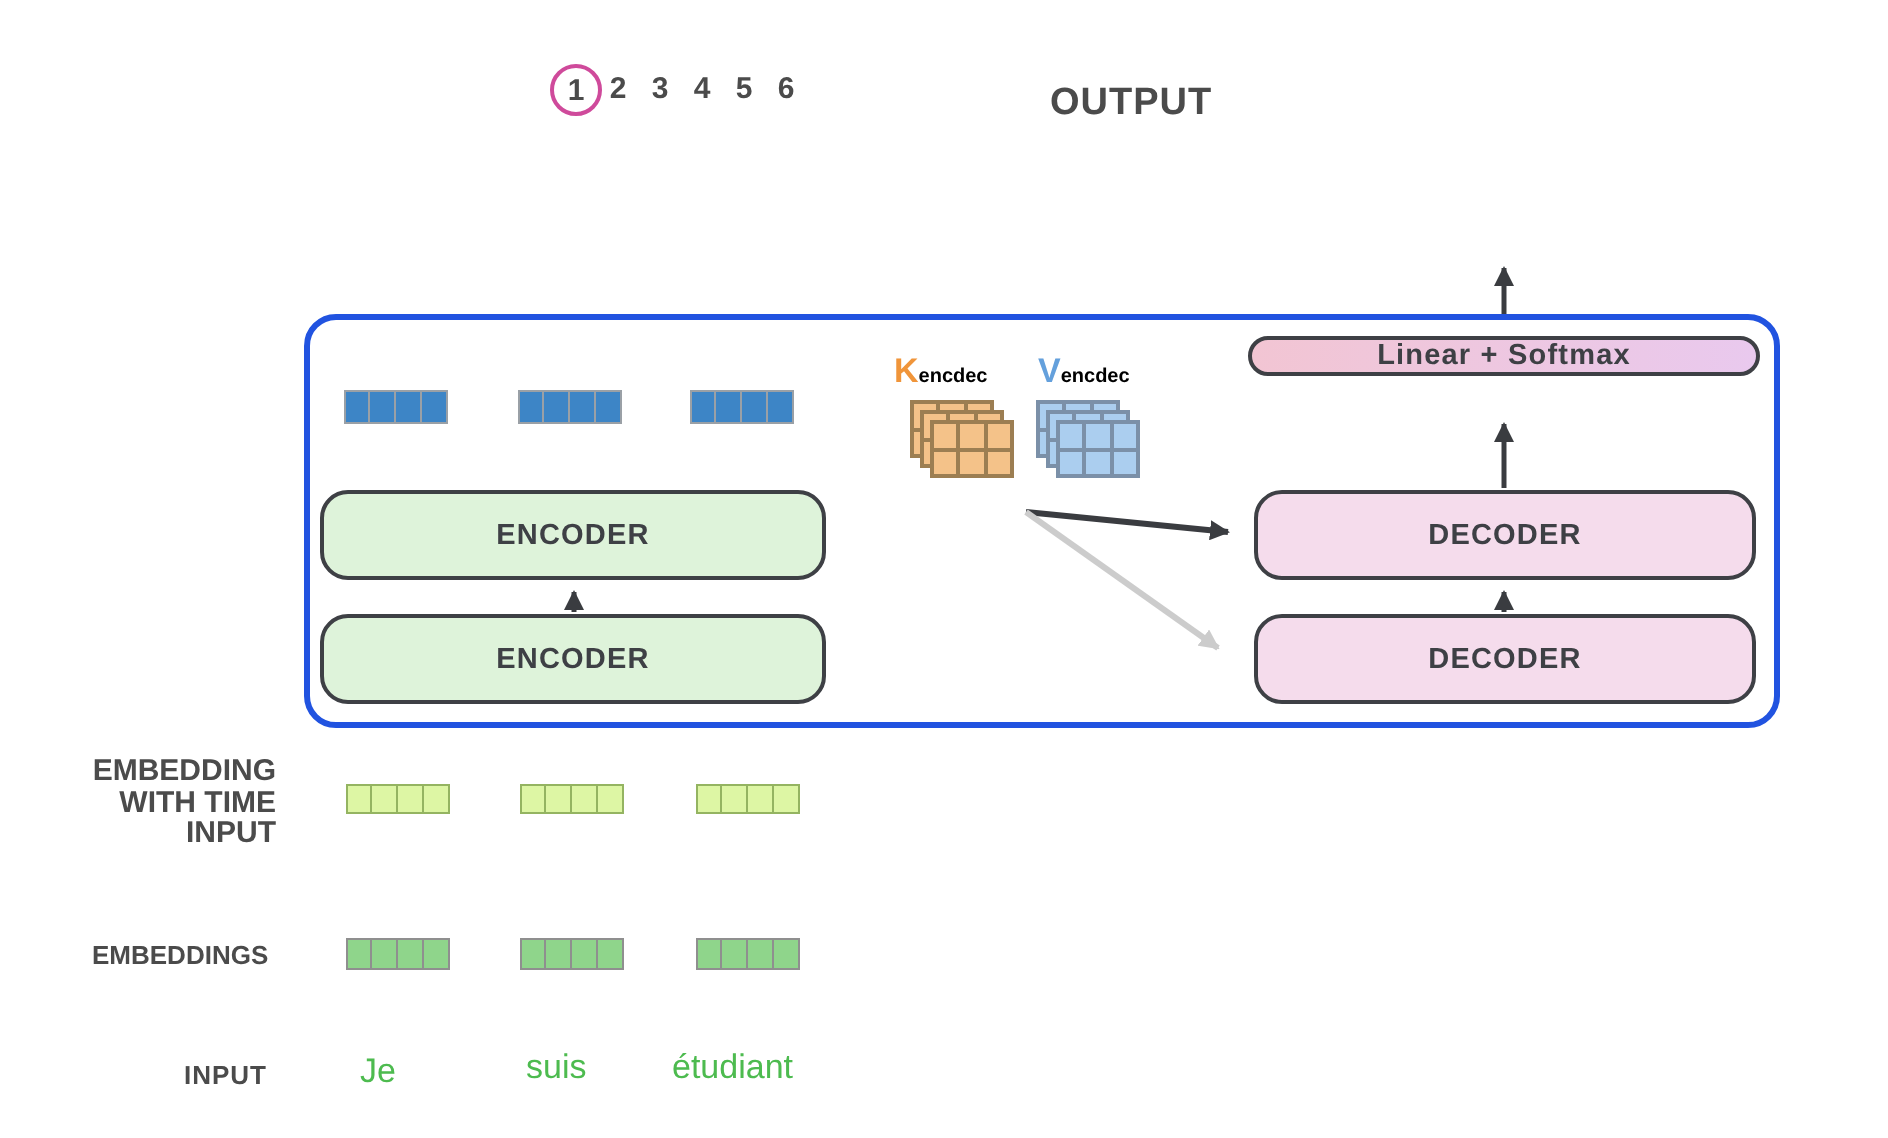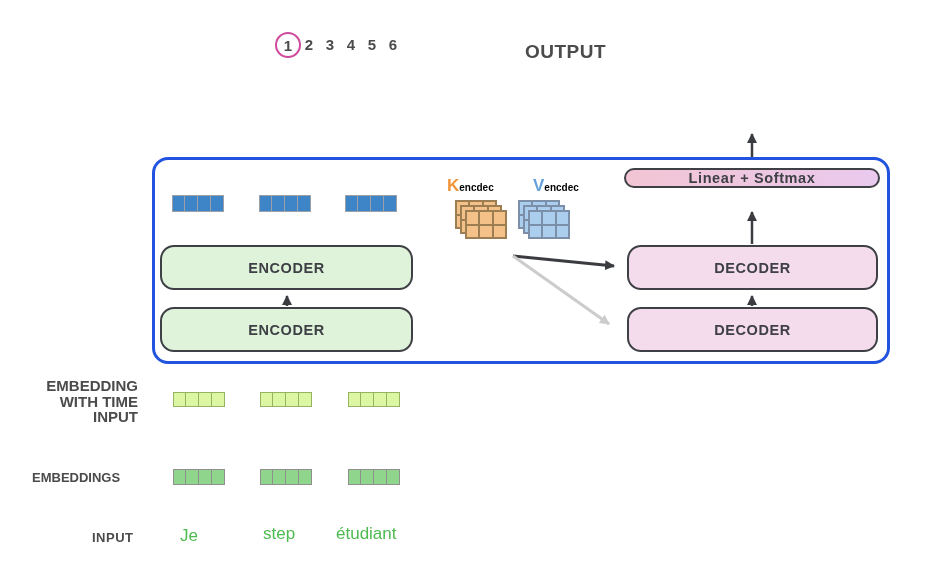--- a/index.html
+++ b/index.html
@@ -53,21 +53,21 @@
   .stack .mat:nth-child(2){ left:5px; top:5px; z-index:2; }
   .stack .mat:nth-child(3){ left:10px; top:10px; z-index:3; }
   .mat-k { border:1px solid var(--matrix_orange_border); }
   .mat-k i { background:var(--matrix_orange_fill); border-color:var(--matrix_orange_border); }
   .mat-v { border:1px solid var(--matrix_blue_border); }
   .mat-v i { background:var(--matrix_blue_fill); border-color:var(--matrix_blue_border); }
 
   
   .ts-label { left:30px; top:378px; width:108px; text-align:right; font-size:15px; font-weight:700;
     line-height:15.5px; color:var(--text_dark); }
-  .embeddings-label { left:32px; top:470px; font-size:13px; font-weight:700; color:var(--text_dark); }
+  .embeddings-label { left:46px; top:470px; font-size:13px; font-weight:700; color:var(--text_dark); }
   .input-label { left:92px; top:530px; font-size:13px; font-weight:700; letter-spacing:0.5px; color:var(--text_dark); }
 
   .word { position:absolute; top:524px; font-size:17px; color:var(--input_green); }
   .word-je { left:180px; width:36px; top:526px; }
   .word-suis { left:263px; width:44px; }
   .word-etudiant { left:336px; width:76px; }
 
   svg.arrows { position:absolute; left:0; top:0; pointer-events:none; z-index:5; }
 </style>
 </head>
@@ -108,21 +108,21 @@
   <div class="block encoder enc-bottom">ENCODER</div>
 
   <div class="block decoder dec-top">DECODER</div>
   <div class="block decoder dec-bottom">DECODER</div>
 
   <div class="block linear-softmax">Linear + Softmax</div>
 
   <div class="kv-label" style="left:447px;">
     <span class="kv-main-k">K</span><span class="kv-sub">encdec</span>
   </div>
-  <div class="kv-label" style="left:533px;">
+  <div class="kv-label" style="left:519px;">
     <span class="kv-main-v">V</span><span class="kv-sub">encdec</span>
   </div>
 
   <div class="stack" style="left:455px; top:200px;">
     <div class="mat mat-k">
         <i></i>
         <i></i>
         <i></i>
         <i></i>
         <i></i>
@@ -212,21 +212,21 @@
   </div>
   <div class="vec vec-emb" style="left:348px; top:469px;">
     <i></i>
       <i></i>
       <i></i>
       <i></i>
   </div>
 
   <span class="abs input-label">INPUT</span>
   <span class="word word-je">Je</span>
-  <span class="word word-suis">step</span>
+  <span class="word word-suis">suis</span>
   <span class="word word-etudiant">étudiant</span>
 
   <svg class="arrows" width="944" height="569" viewBox="0 0 944 569">
     <defs>
       <marker id="mDark" viewBox="0 0 10 10" refX="9" refY="5" markerWidth="10" markerHeight="10" markerUnits="userSpaceOnUse" orient="auto">
         <path d="M0,0 L10,5 L0,10 Z" fill="var(--arrow_dark)"></path>
       </marker>
       <marker id="mGray" viewBox="0 0 10 10" refX="9" refY="5" markerWidth="10" markerHeight="10" markerUnits="userSpaceOnUse" orient="auto">
         <path d="M0,0 L10,5 L0,10 Z" fill="var(--arrow_gray)"></path>
       </marker>

